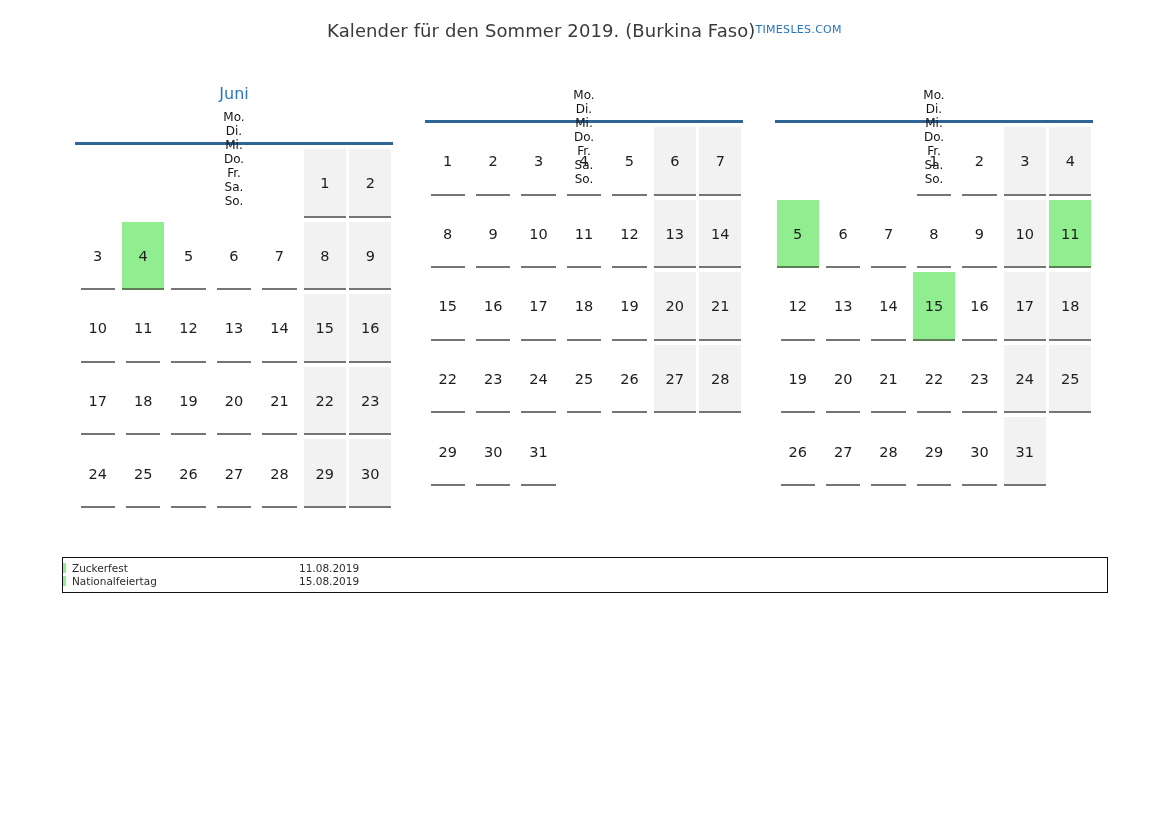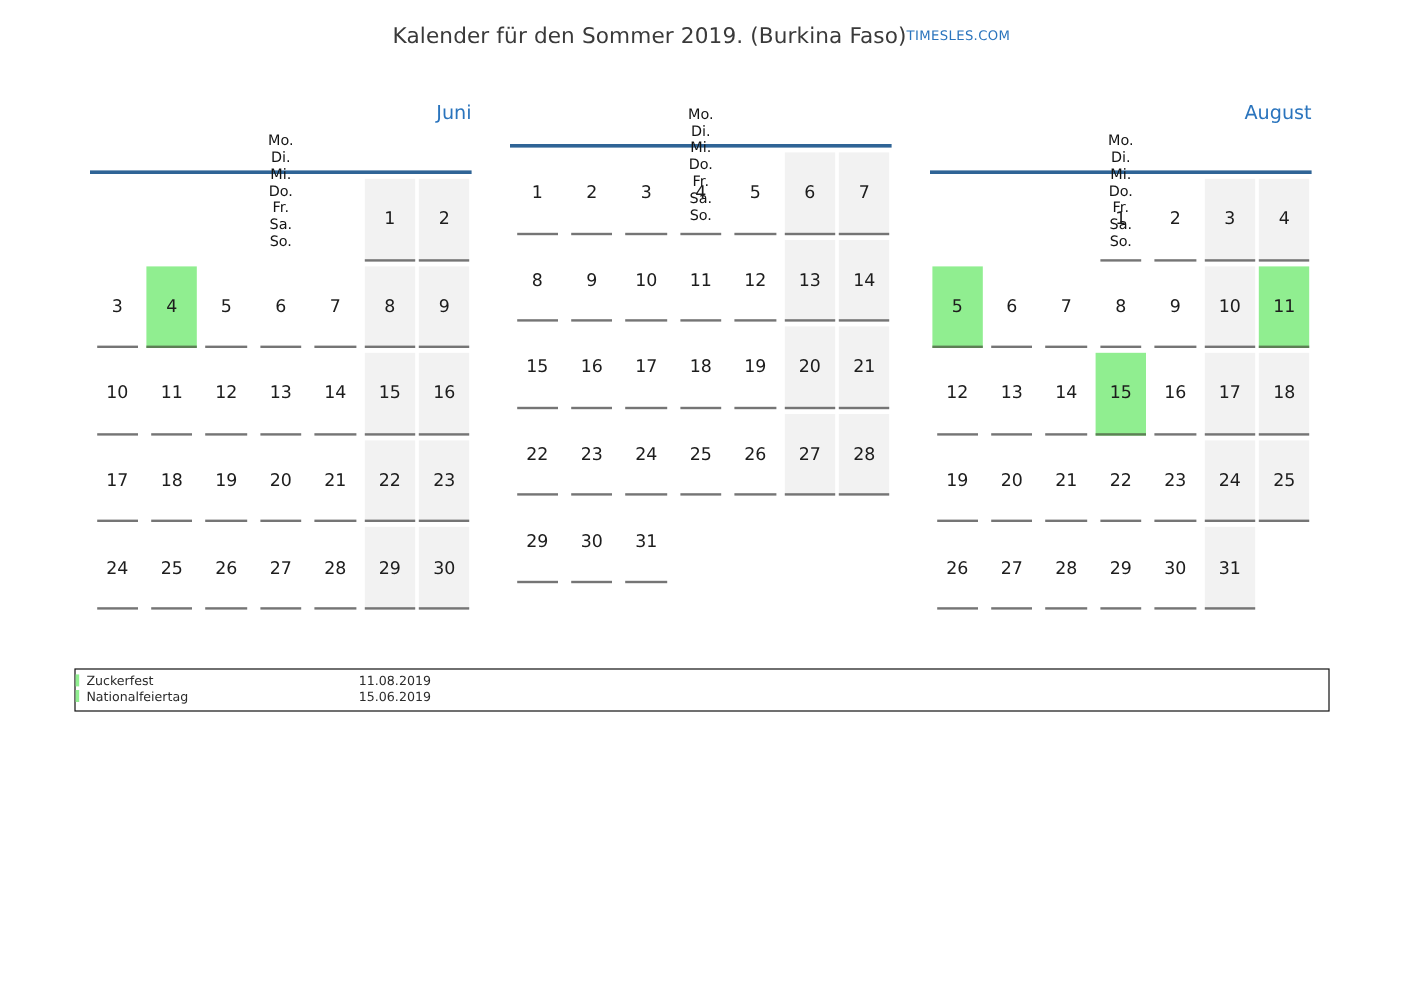--- a/index.html
+++ b/index.html
@@ -22,21 +22,21 @@
   .brand {
     font-size: 11px; color: var(--accent, #2a74bd); text-decoration: none;
     letter-spacing: 0.3px; margin-top: 3px; cursor: pointer;
   }
   .months {
     position: absolute; left: 75px; top: 84px;
     display: flex; gap: 32px;
   }
   .month { width: 318px; }
   .month-title {
-    height: 22px; text-align: right; font-size: 16px;
+    height: 22px; text-align: center; font-size: 16px;
     color: var(--accent, #2a74bd);
   }
   .weekday-row {
     display: flex; height: 36px; align-items: center;
     padding-top: 4px; box-sizing: border-box; flex-direction: column;
   }
   .weekday { flex: 1 1 0; text-align: center; font-size: 12px; color: #141414; }
   .header-line { height: 3px; background: var(--line, #2f6496); }
   .week-row { display: flex; height: 72.6px; }
   .day {
@@ -308,21 +308,20 @@
           <div class="day filled plain">
             <span class="num">31</span>
           </div>
           <div class="day empty"></div>
           <div class="day empty"></div>
           <div class="day empty"></div>
           <div class="day empty"></div>
         </div>
       </section>
       <section class="month">
-        <div class="month-title">August</div>
         <div class="weekday-row">
           <span class="weekday">Mo.</span>
           <span class="weekday">Di.</span>
           <span class="weekday">Mi.</span>
           <span class="weekday">Do.</span>
           <span class="weekday">Fr.</span>
           <span class="weekday">Sa.</span>
           <span class="weekday">So.</span>
         </div>
         <div class="header-line"></div>
@@ -435,16 +434,16 @@
         </div>
       </section>
     </div>
   <div class="legend">
       <div class="lcol labels1">
         <div class="lrow"><span class="lbar"></span><span>Zuckerfest</span></div>
         <div class="lrow"><span class="lbar"></span><span>Nationalfeiertag</span></div>
       </div>
       <div class="lcol dates2">
         <div class="lrow"><span>11.08.2019</span></div>
-        <div class="lrow"><span>15.06.2019</span></div>
+        <div class="lrow"><span>15.08.2019</span></div>
       </div>
     </div>
 </div>
 
 </body></html>

